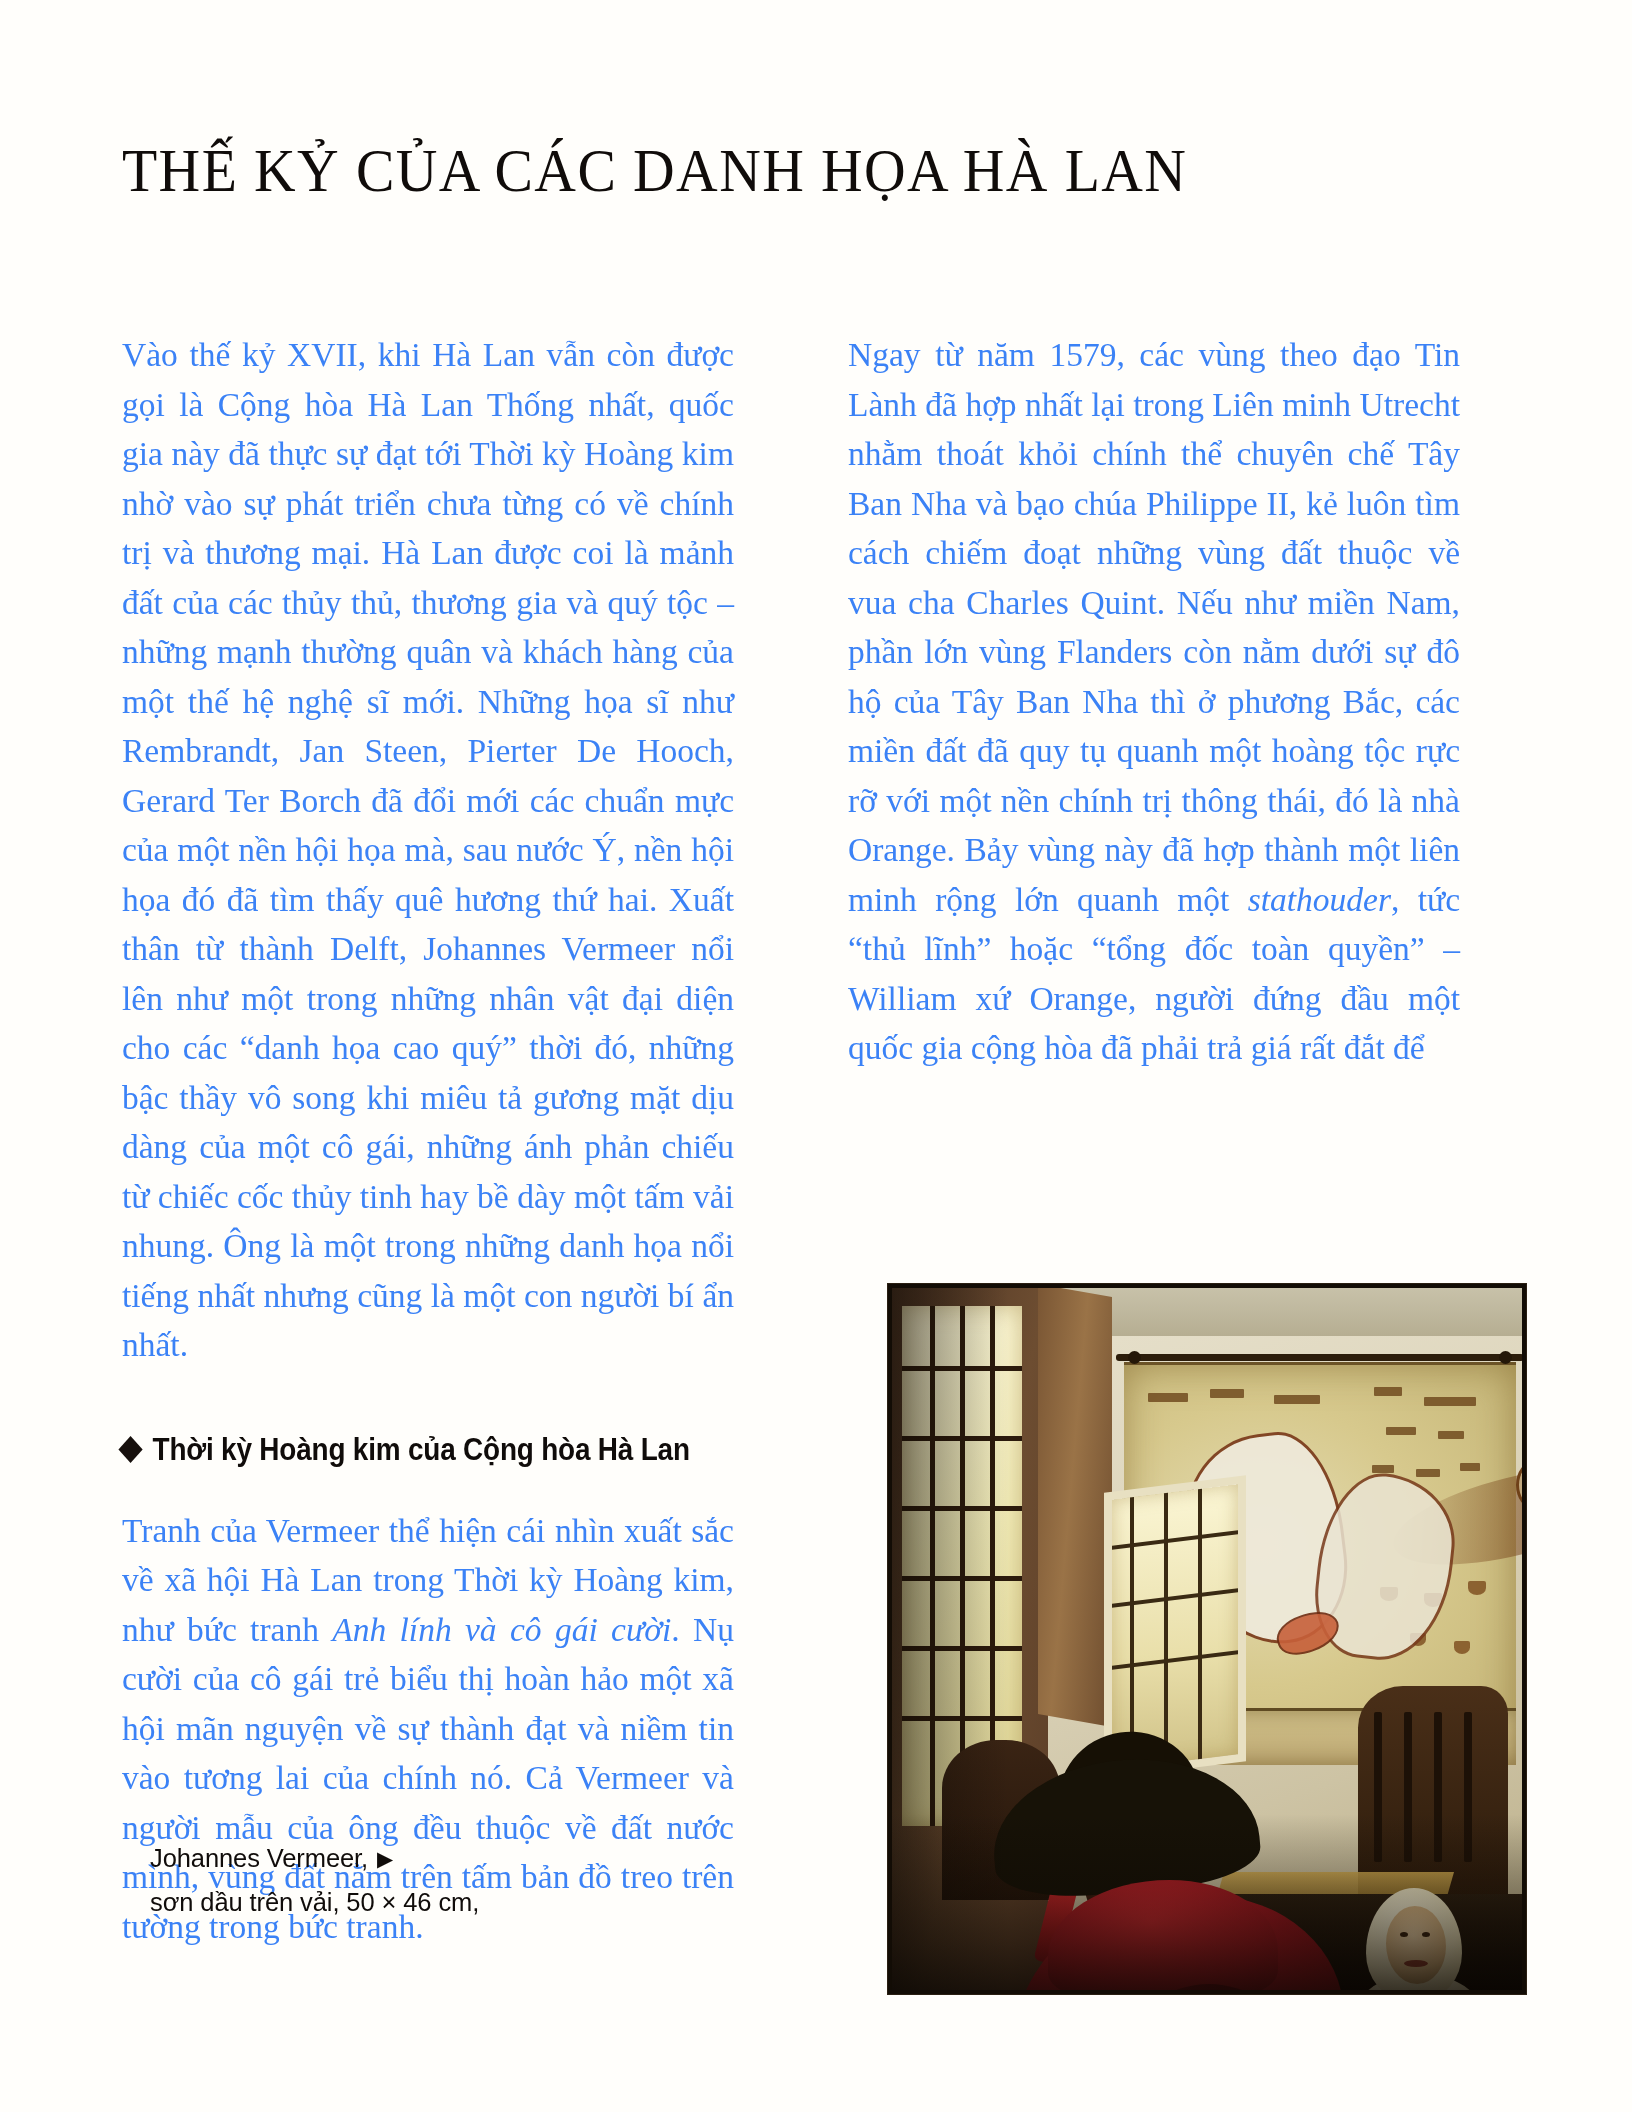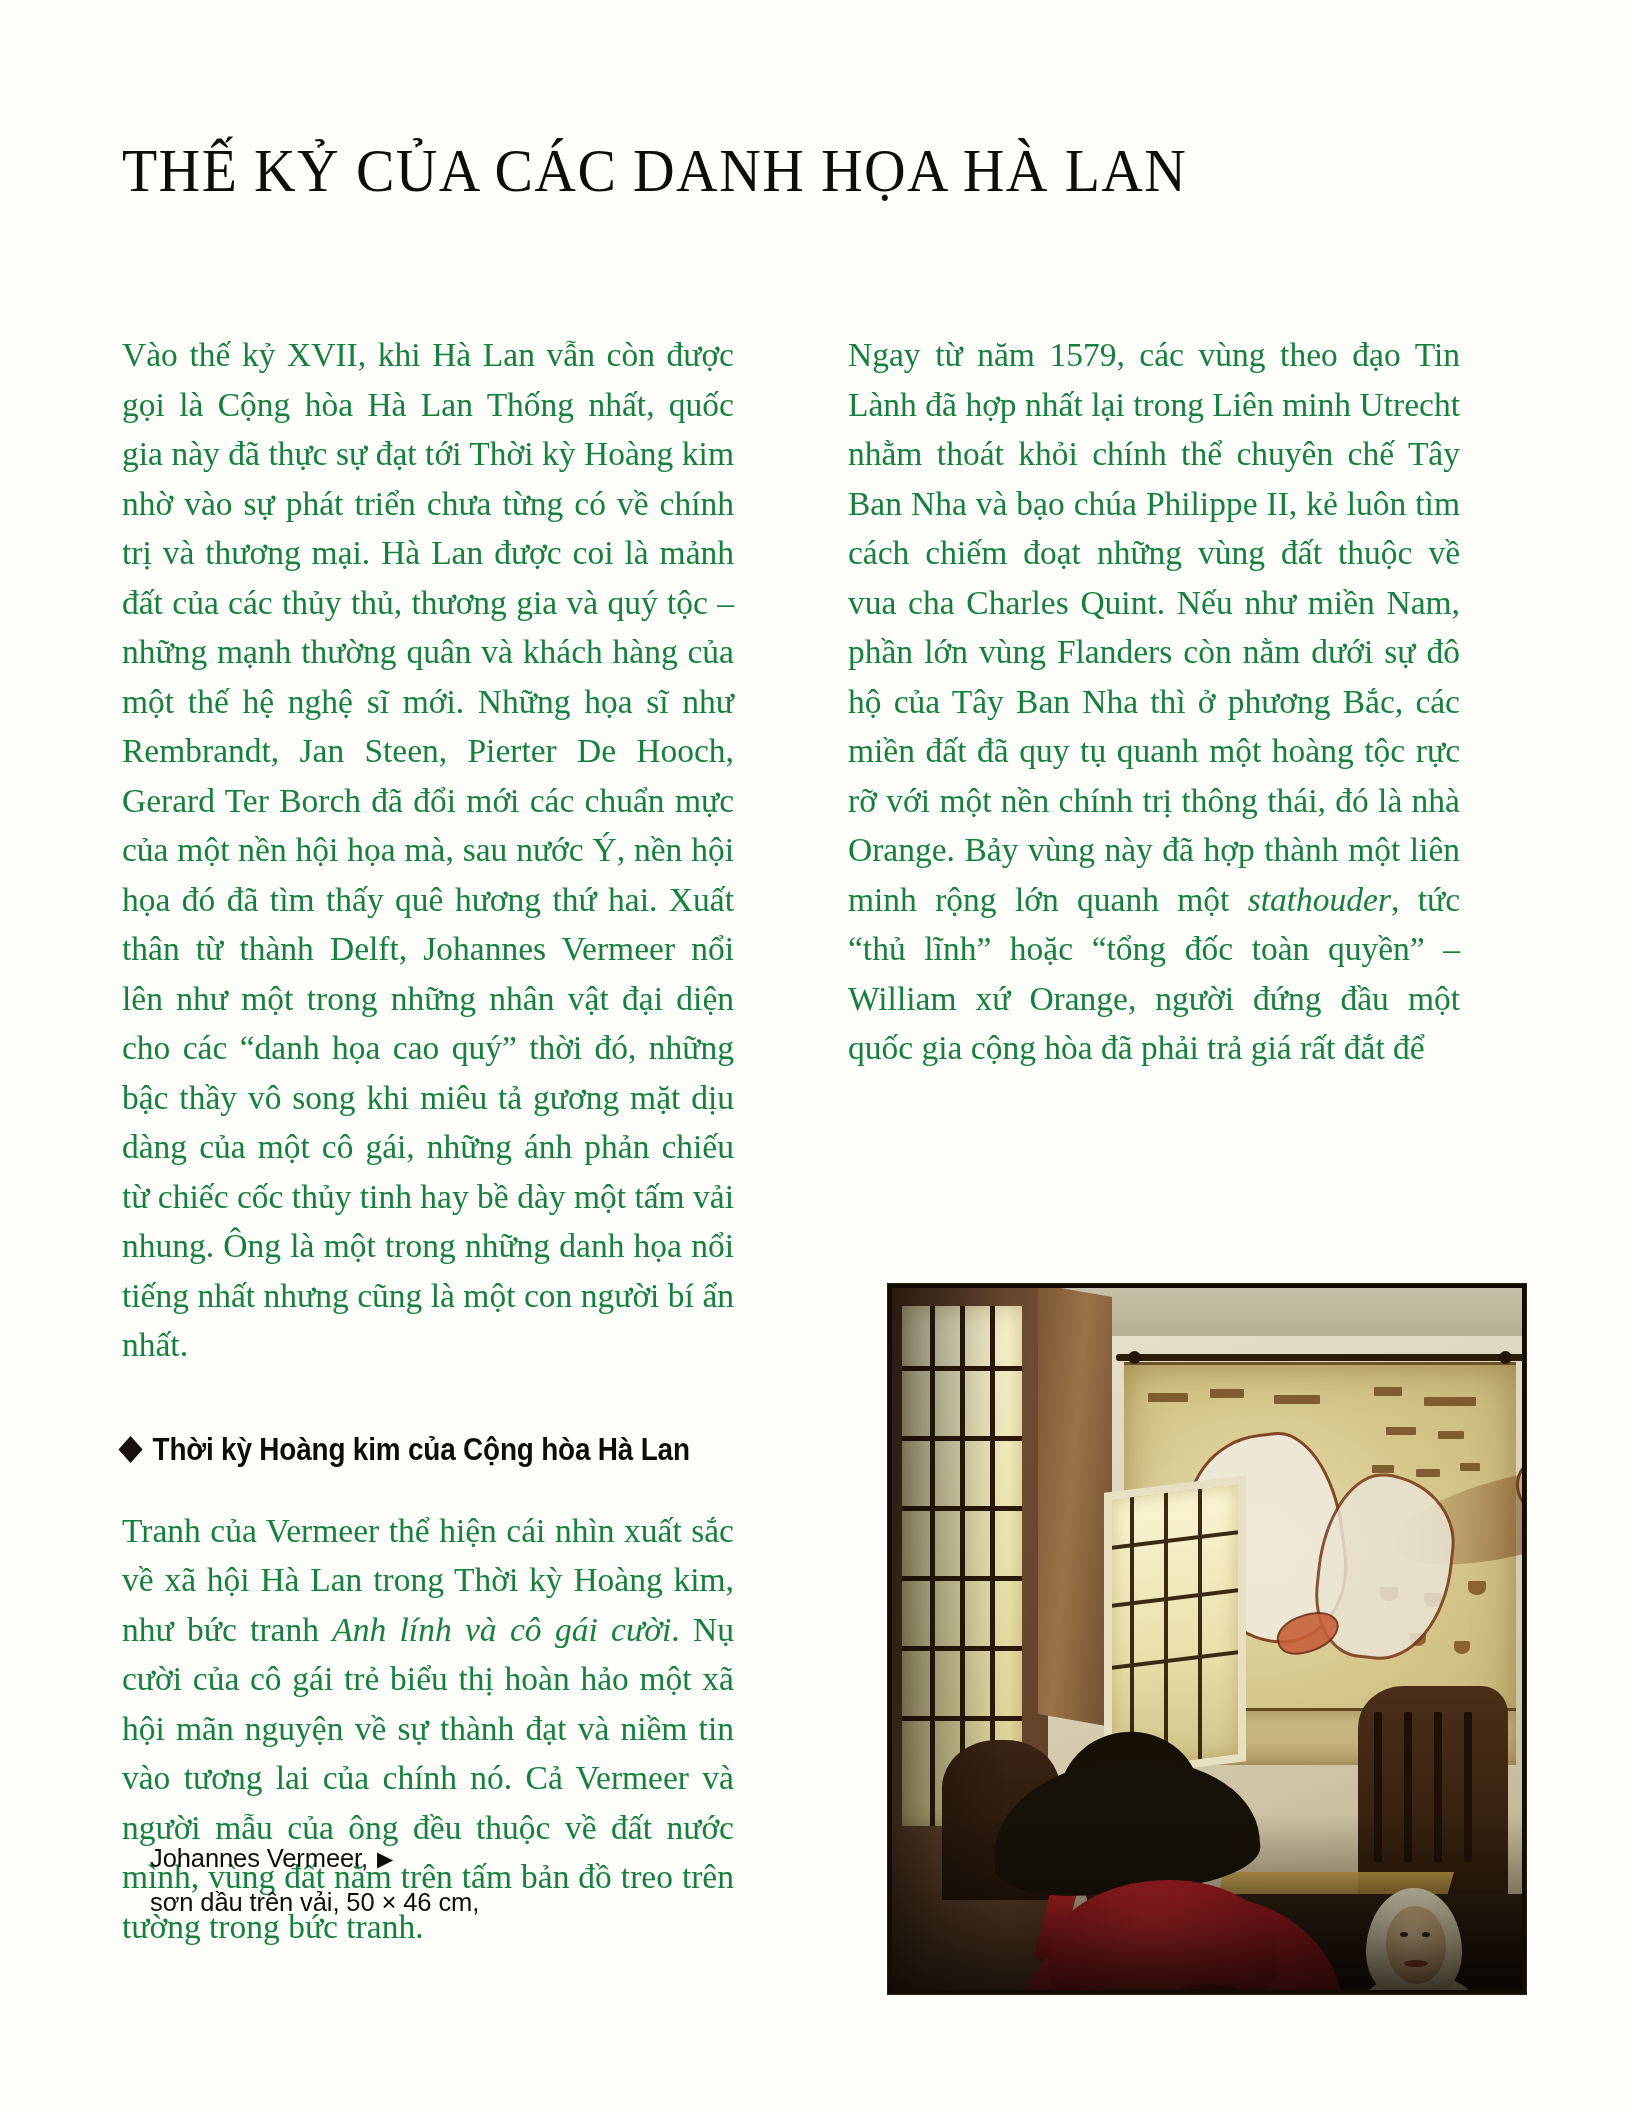--- a/index.html
+++ b/index.html
@@ -49,21 +49,21 @@
   }
   .col-left  { left: 122px; }
   .col-right { left: 848px; }
 
   .para {
     font-size: 33.5px;
     line-height: 49.5px;
     text-align: justify;
     text-justify: inter-word;
     margin: 0 0 0 0;
-    color: #15803d;
+    color: #3b82f6;
     hyphens: none;
   }
   .para + .para { margin-top: 30px; }
   .para i, .para em { font-style: italic; }
 
   
   .subhead {
     display: flex;
     align-items: center;
     gap: 12px;

